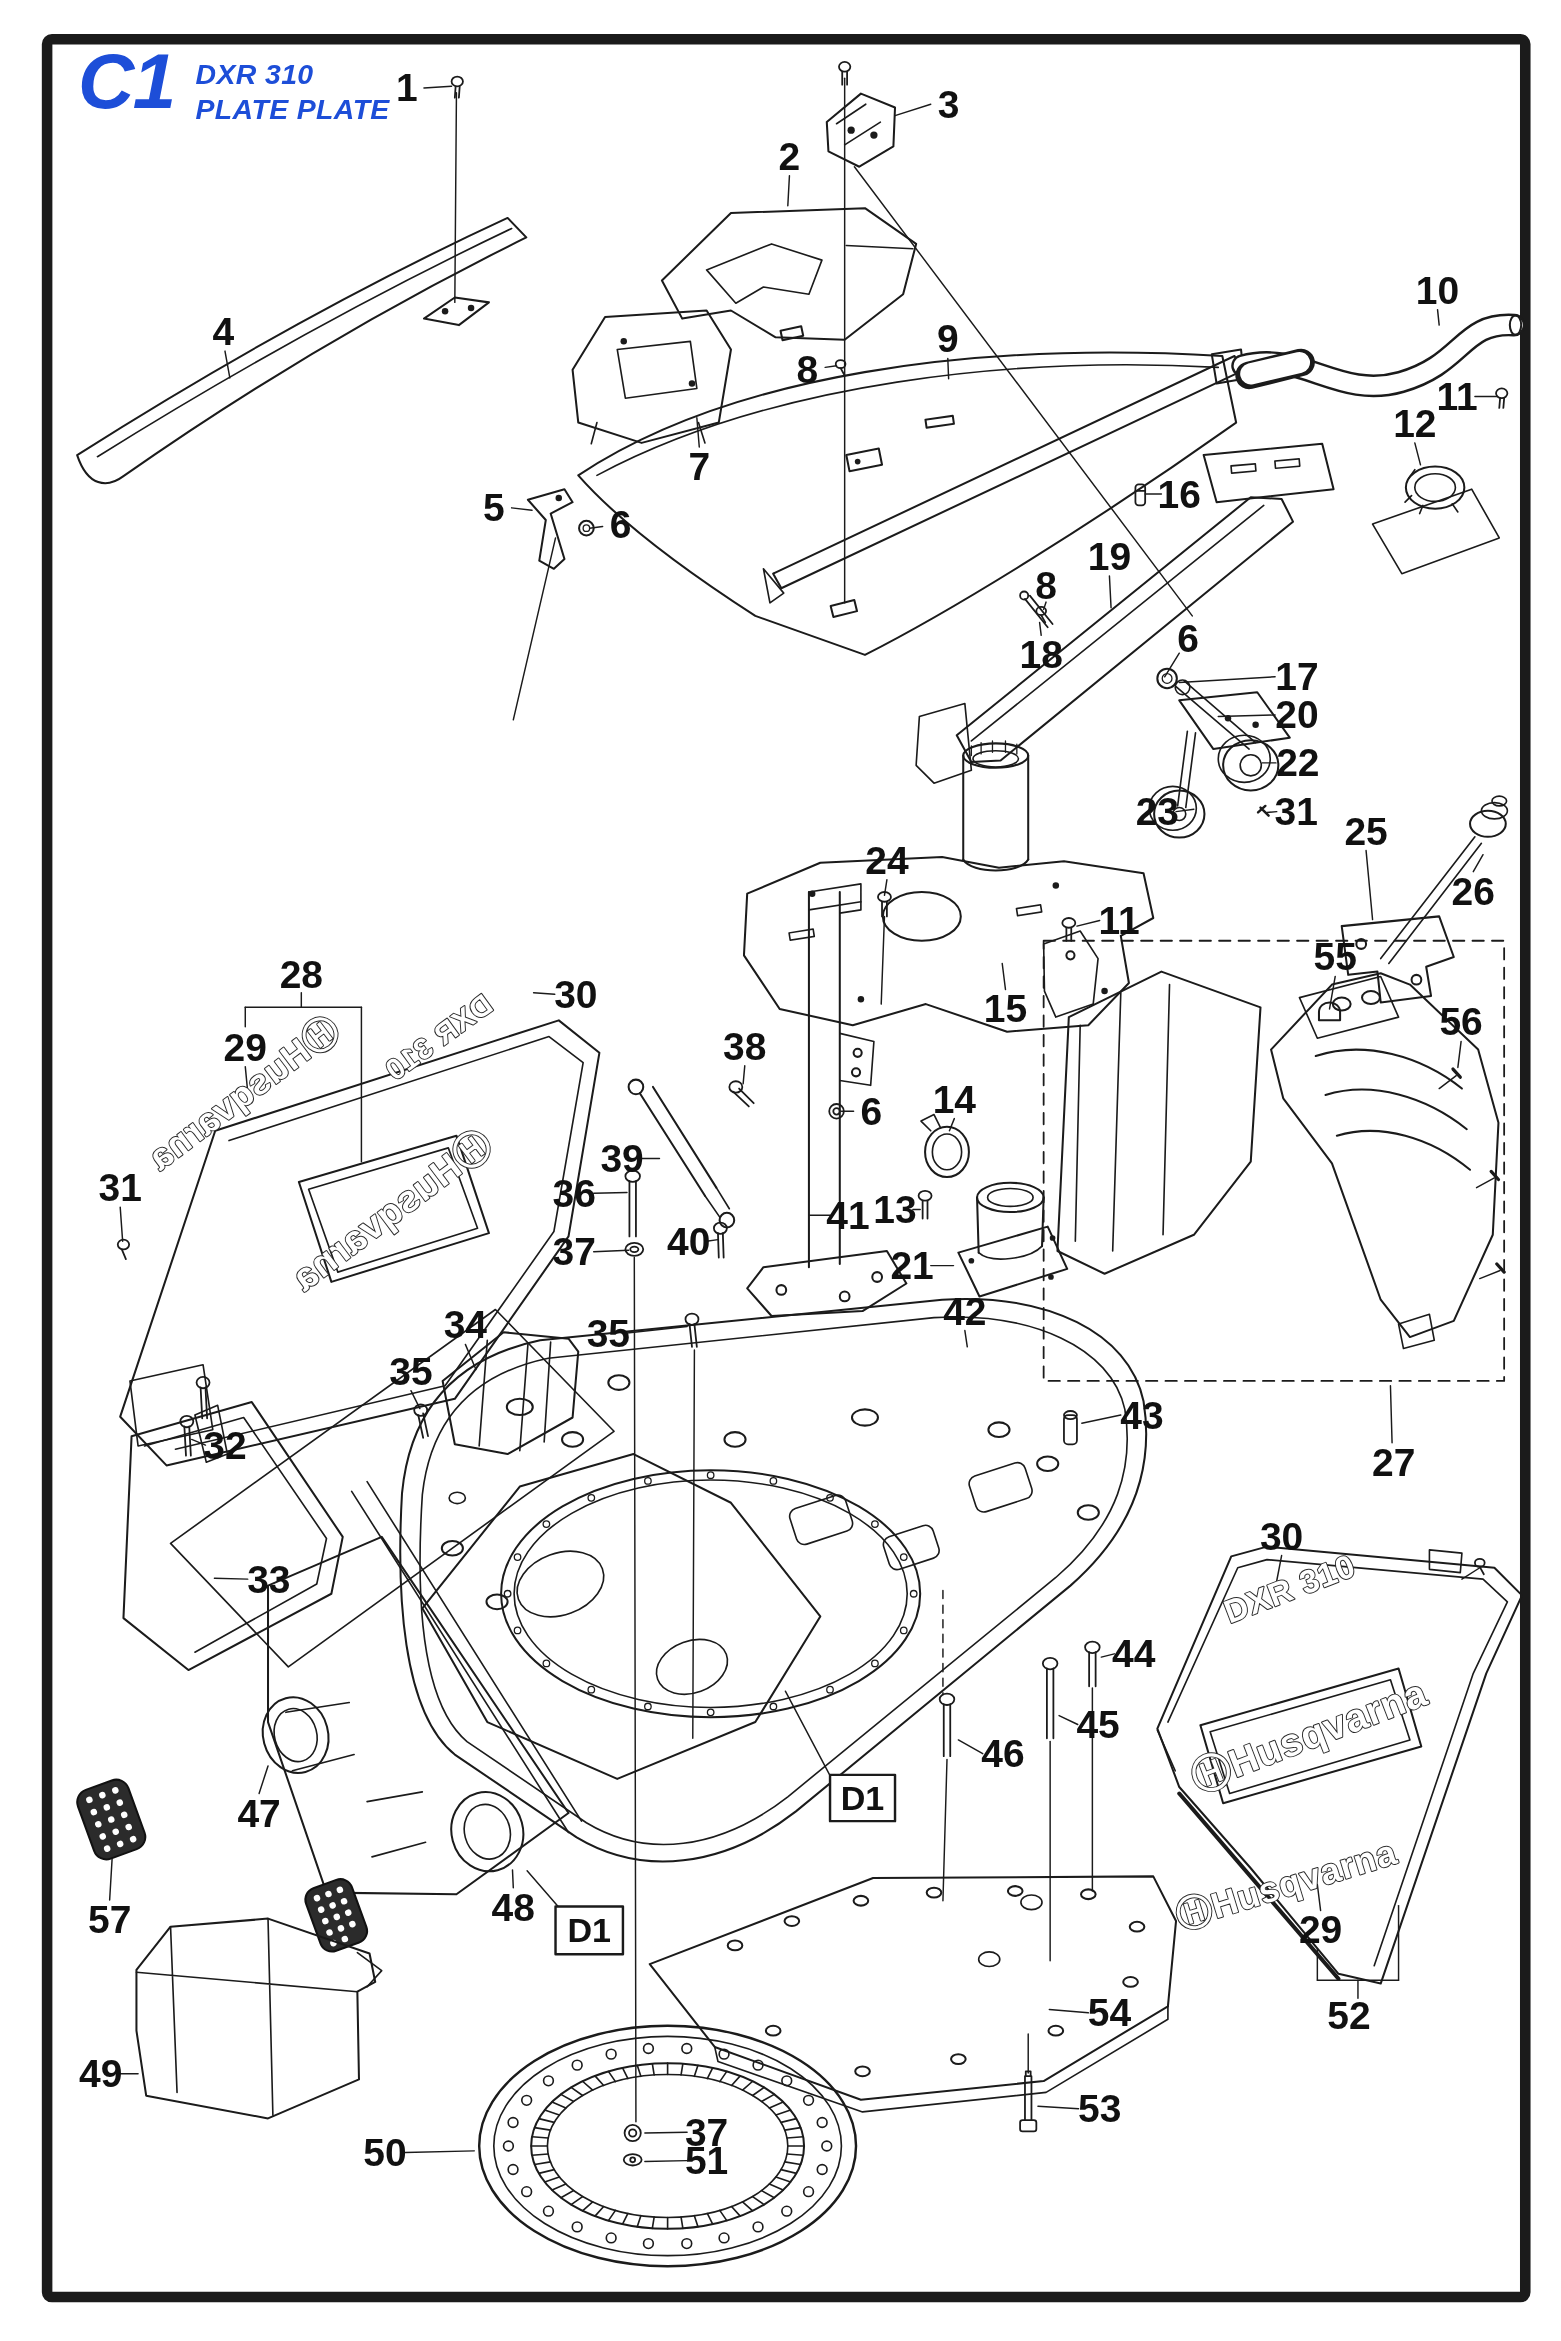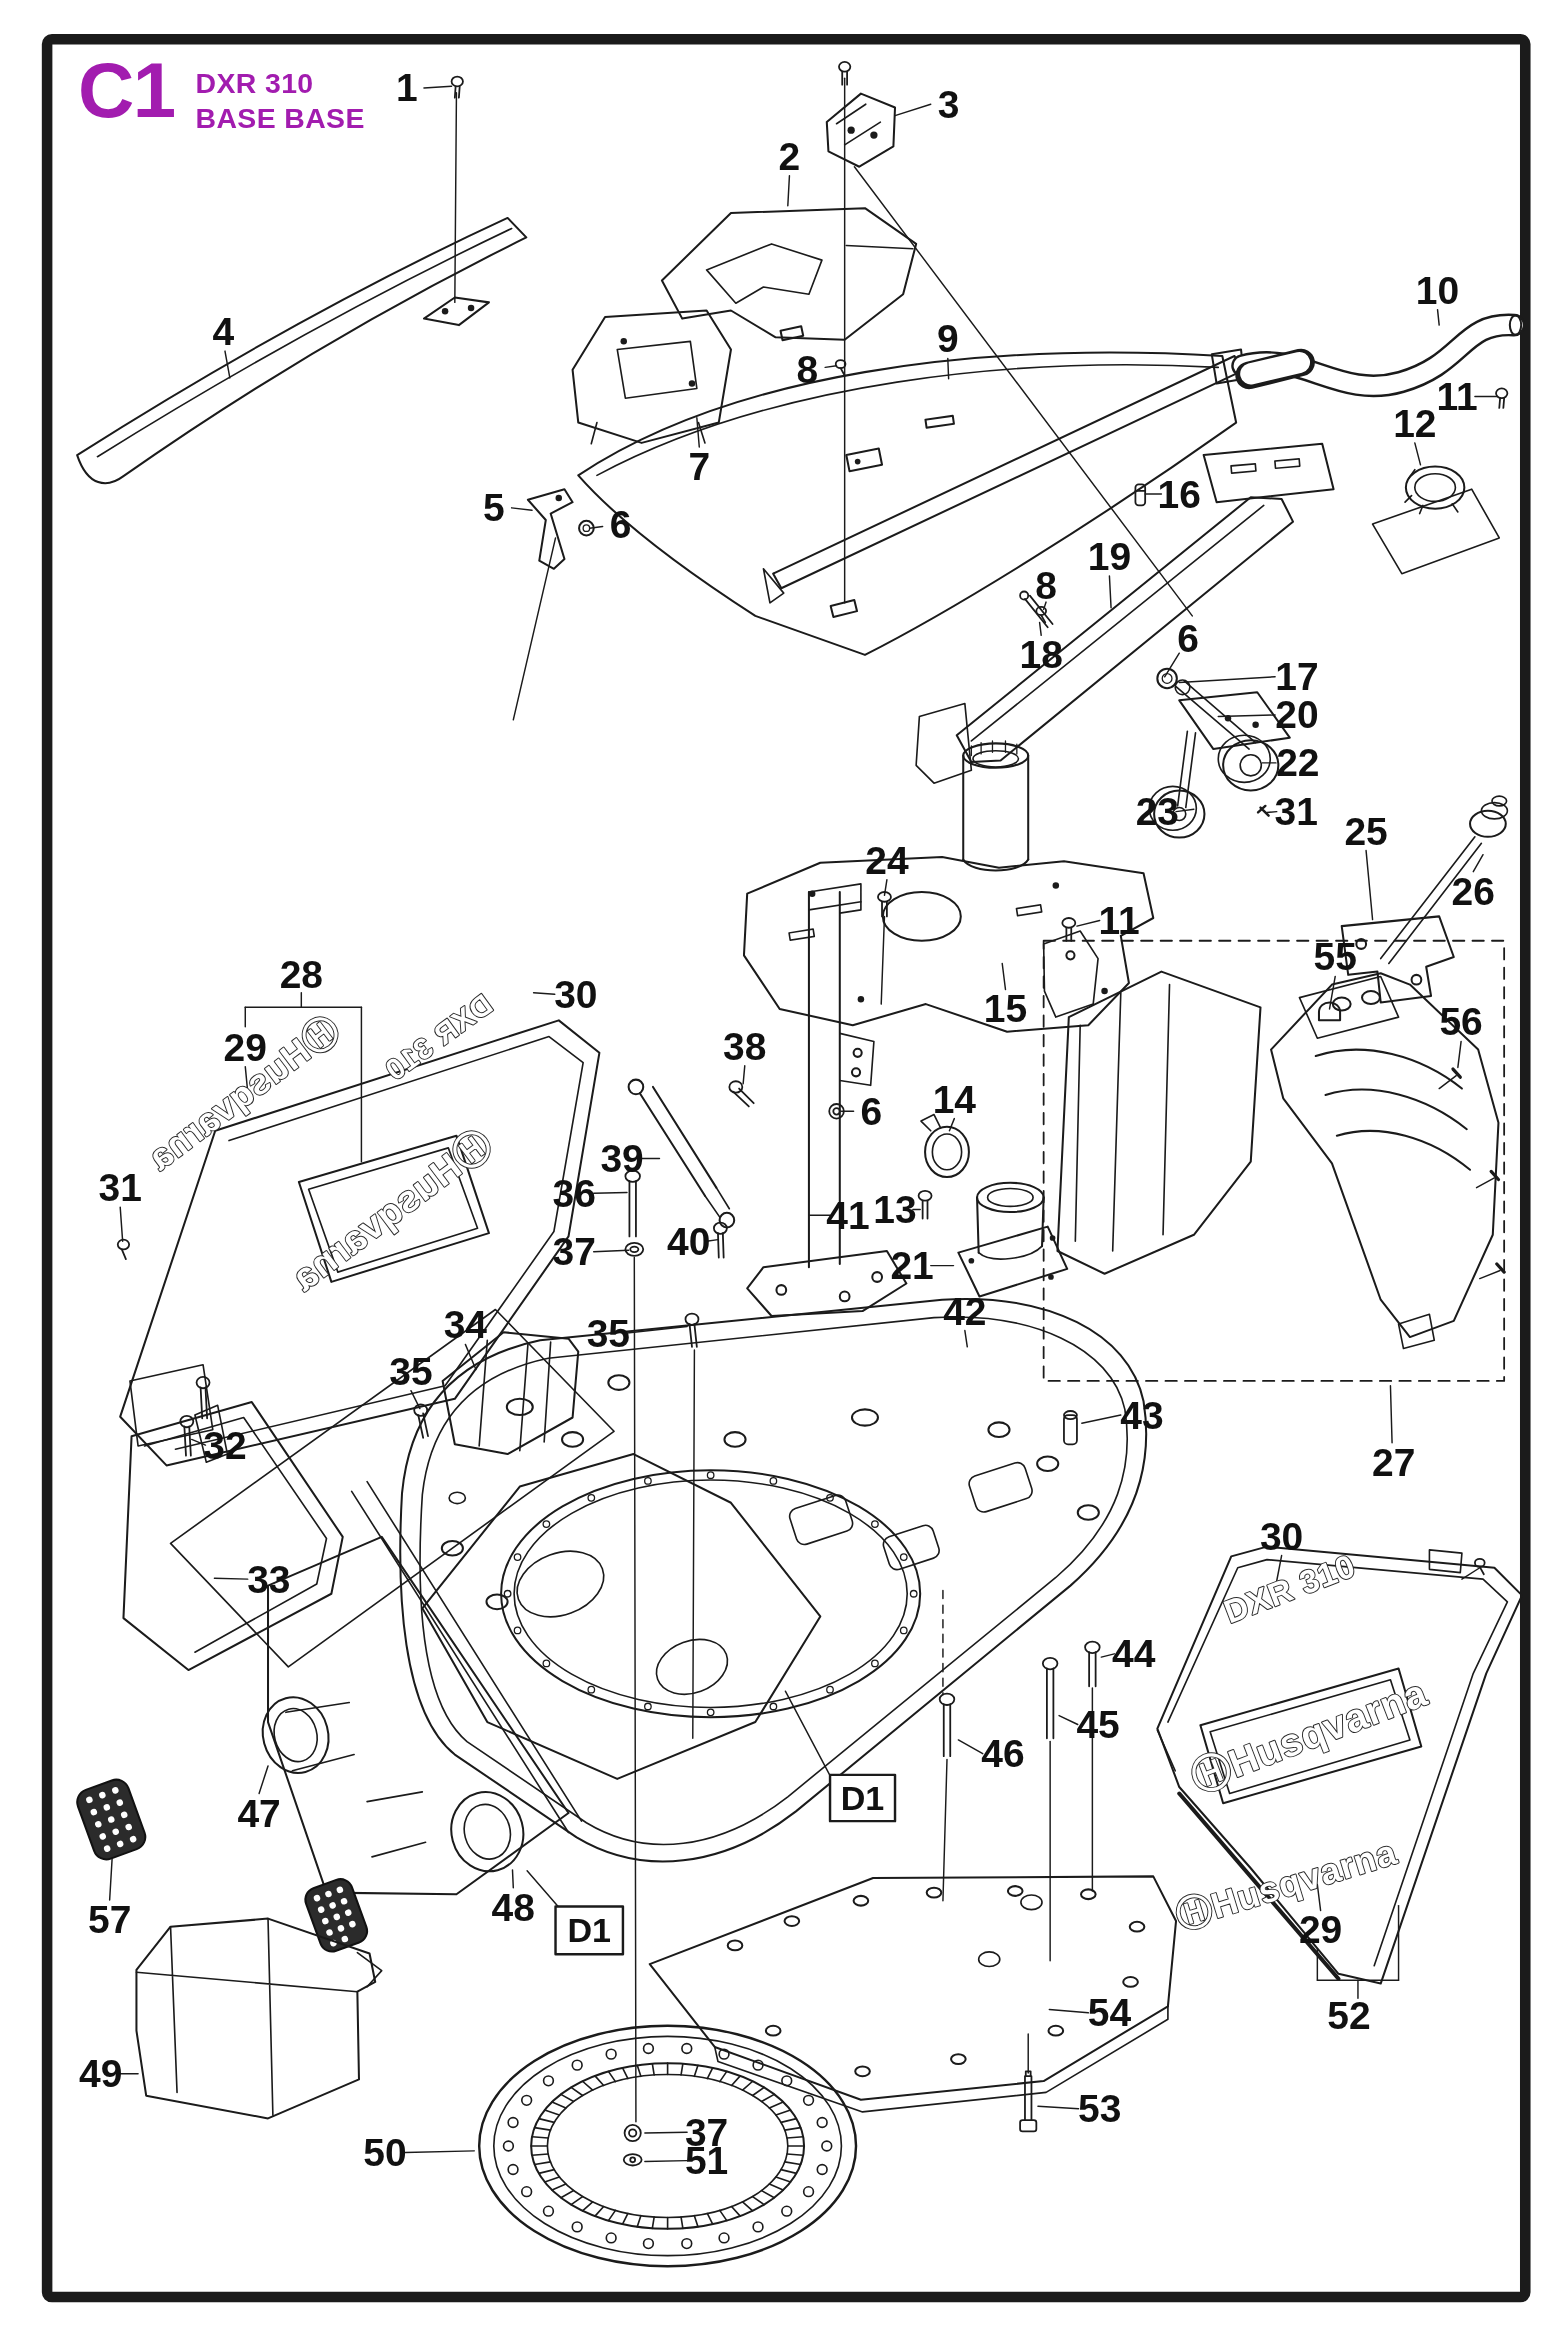--- a/index.html
+++ b/index.html
@@ -3,21 +3,21 @@
 <meta charset="utf-8">
 <style>
   html,body{margin:0;padding:0;background:#e8e8e8;}
   #page{position:relative;width:1561px;height:2342px;background:#ffffff;overflow:hidden;
         font-family:"Liberation Sans",sans-serif;}
   #art{position:absolute;left:0;top:0;width:100%;height:100%;}
   svg text.callout{font-family:"Liberation Sans",sans-serif;font-weight:bold;font-size:48px;fill:#111;}
   svg text.refbox{font-family:"Liberation Sans",sans-serif;font-weight:bold;font-size:42px;fill:#111;}
   svg text.decal{font-family:"Liberation Sans",sans-serif;font-weight:bold;fill:#ffffff;
                  stroke:#2a2a2a;stroke-width:2.4px;paint-order:stroke;letter-spacing:1px;}
-  #titleblock{position:absolute;left:78px;top:55px;color:#a21caf;}
+  #titleblock{position:absolute;left:78px;top:46px;color:#1d4ed8;font-style:italic;}
   #title-code{font-size:78px;font-weight:bold;line-height:0.9;letter-spacing:-1.6px;display:inline-block;vertical-align:top;}
   #title-text{display:inline-block;margin-left:21px;margin-top:11.4px;}
   #title-model,#title-name{font-size:28.4px;font-weight:bold;line-height:1.22;letter-spacing:0.4px;}
 </style>
 </head>
 <body>
 
 <div id="page">
 
   <svg id="art" viewBox="0 0 1922 2883" xmlns="http://www.w3.org/2000/svg" fill="none" stroke="#1b1b1b" stroke-width="2.5" stroke-linejoin="round" stroke-linecap="round">
@@ -686,16 +686,16 @@
         <text x="1366" y="2478" text-anchor="middle" dominant-baseline="central" class="callout" stroke="none">54</text>
         <text x="1354" y="2596" text-anchor="middle" dominant-baseline="central" class="callout" stroke="none">53</text>
         <rect x="1022" y="2185" width="80" height="57" stroke-width="3" fill="#fff"></rect>
         <text x="1062" y="2213.5" text-anchor="middle" dominant-baseline="central" class="refbox" stroke="none">D1</text>
         <rect x="684" y="2347" width="83" height="59" stroke-width="3" fill="#fff"></rect>
         <text x="725.5" y="2376.5" text-anchor="middle" dominant-baseline="central" class="refbox" stroke="none">D1</text>
       </g>
   </svg>
 
   <div id="titleblock">
-    <span id="title-code">C1</span><span id="title-text"><div id="title-model">DXR 310</div><div id="title-name">BASE BASE</div></span>
+    <span id="title-code">C1</span><span id="title-text"><div id="title-model">DXR 310</div><div id="title-name">PLATE PLATE</div></span>
   </div>
 </div>
 
 
 </body></html>

